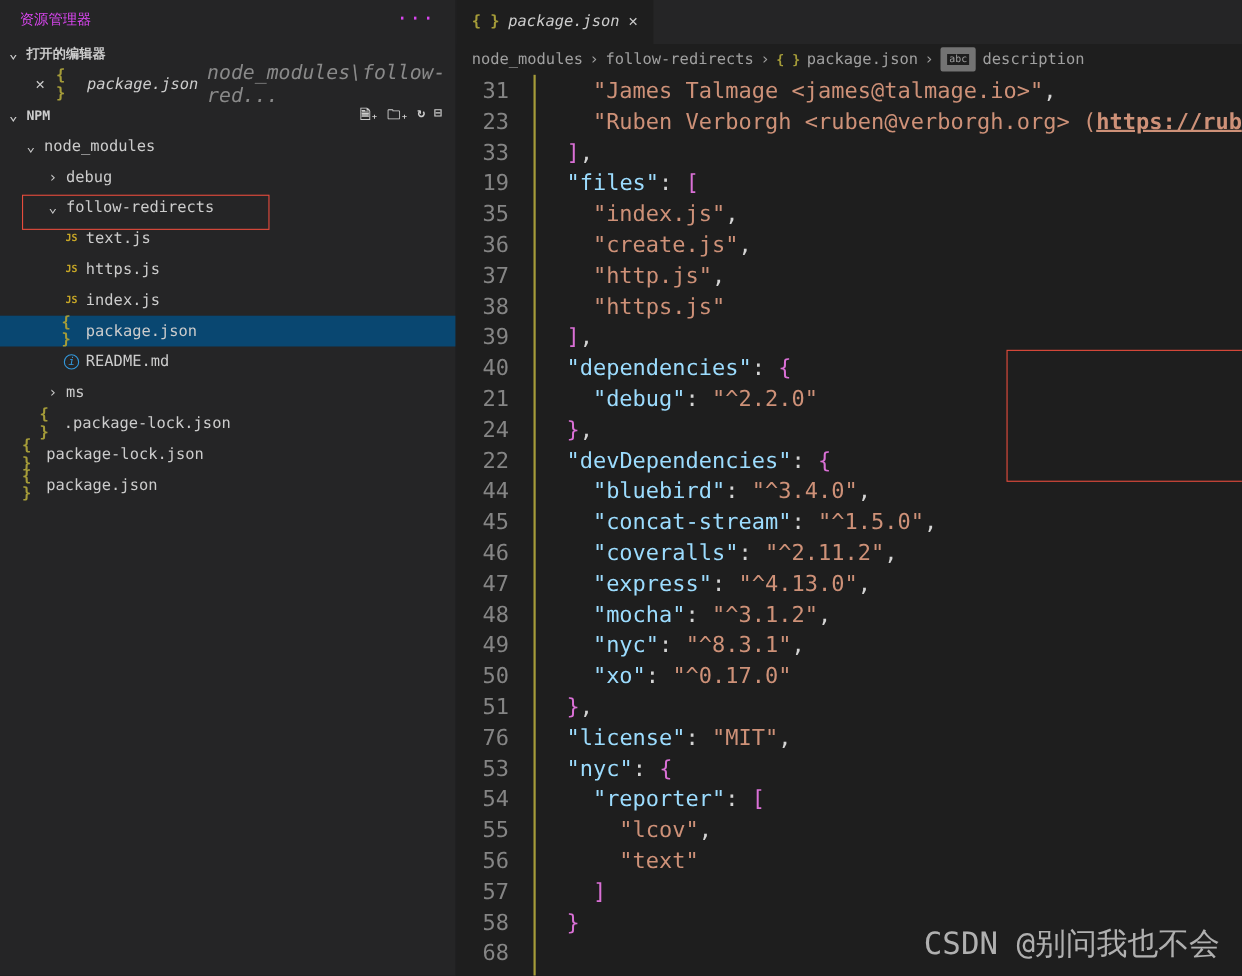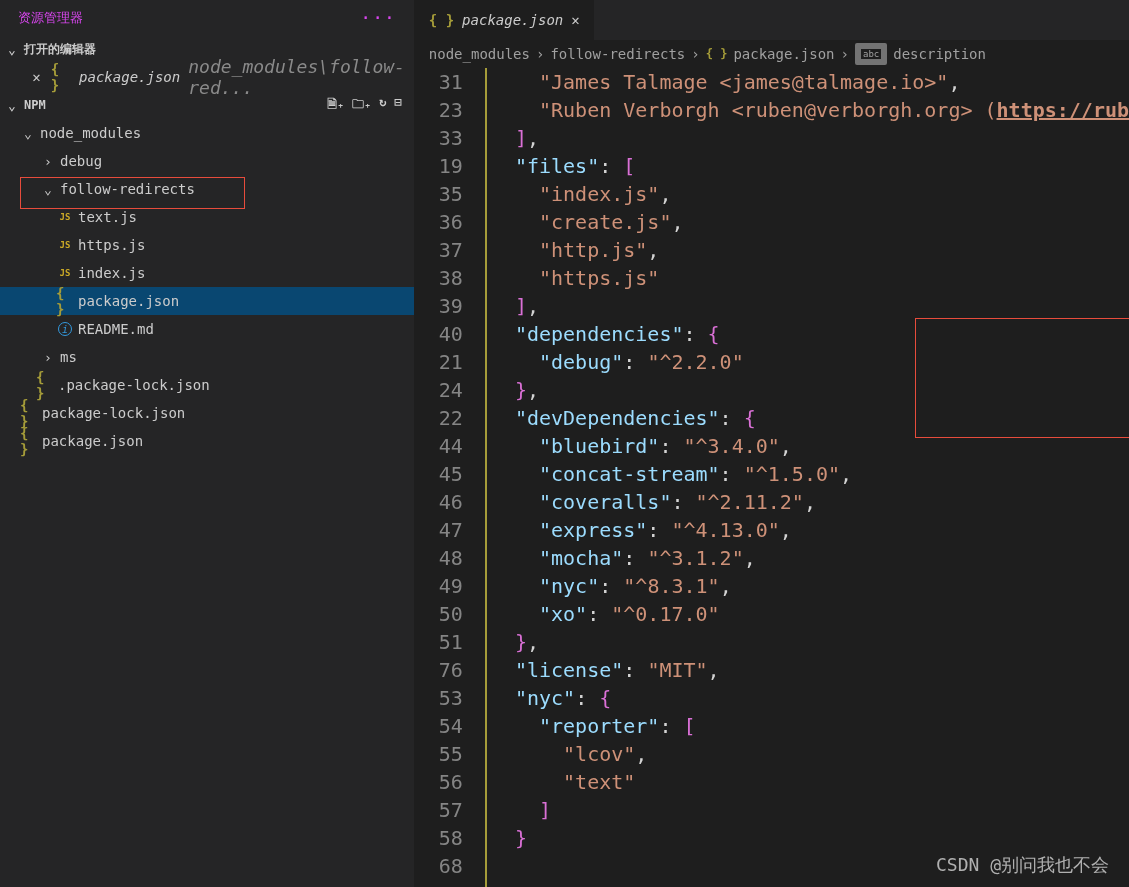--- a/index.html
+++ b/index.html
@@ -154,21 +154,21 @@
   width: 310px;
   height: 120px;
   border: 1.5px solid #e74c3c;
   pointer-events: none;
 }
 .watermark {
   position: absolute;
   bottom: 10px;
   right: 20px;
   color: #c0c0c0;
-  font-size: 18px;
+  font-size: 28px;
   font-weight: 500;
   opacity: 0.9;
 }
 </style>
 </head>
 <body>
 
 <div class="sidebar">
   <div class="sidebar-header">
     <span>资源管理器</span>

